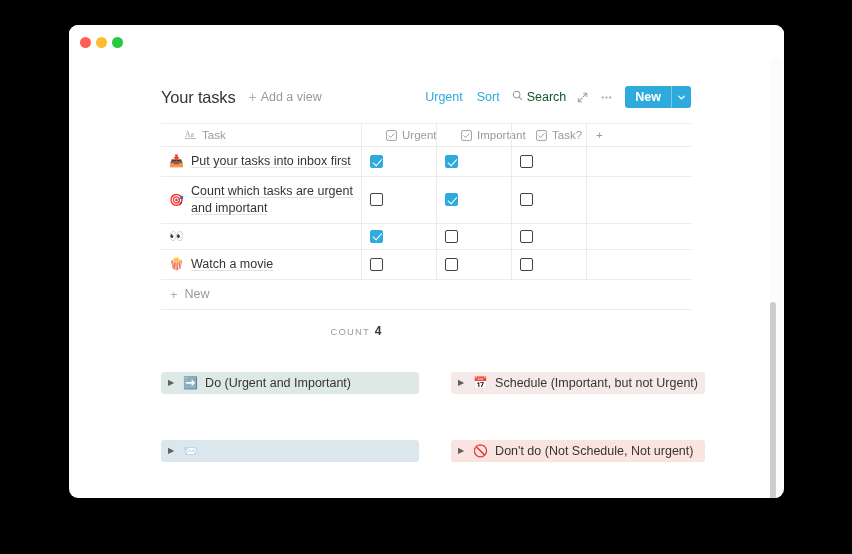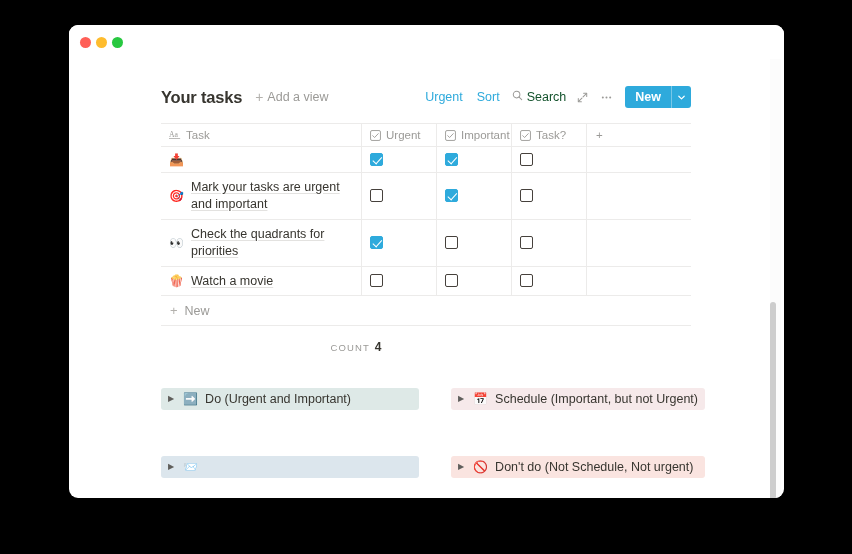--- a/index.html
+++ b/index.html
@@ -51,21 +51,21 @@
 
   
   #view-header {
     display: flex;
     align-items: center;
     height: 34px;
     margin-bottom: 9px;
   }
   #page-title {
     font-size: 16.5px;
-    font-weight: bold;
+    font-weight: normal;
     color: #37352f;
     letter-spacing: -0.2px;
   }
   #add-view {
     display: flex; align-items: center;
     margin-left: 13px;
     color: #9b9a97;
     font-size: 12.5px;
   }
   #add-view .plus { font-size: 14px; margin-right: 4px; color: #b3b1ad; }
@@ -130,21 +130,21 @@
   .cell-check     { width: 75px; display: flex; align-items: center; padding: 6px 8px;
                     border-left: 1px solid #ecebea; text-align: right; }
   .cell-plus      { flex: 1; display: flex; align-items: center; padding: 6px 9px;
                     border-left: 1px solid #ecebea; }
   .hrow .cell-task, .hrow .cell-check, .hrow .cell-plus { padding-top: 5px; padding-bottom: 5px; }
 
   .col-label {
     font-size: 11.5px; color: #9b9a97;
     display: flex; align-items: center; white-space: nowrap;
   }
-  .col-label .col-icon { margin-right: 5px; display: inline-flex; align-items: center; }
+  .col-label .col-icon { margin-right: 5px; display: inline-flex; align-items: center; margin-left: 16px; }
 
   .task-emoji {
     width: 16px; margin-right: 6px;
     font-size: 12px; line-height: 1;
     flex: 0 0 auto;
     text-align: center;
   }
   .task-title {
     font-size: 12.5px; color: #37352f;
     text-decoration: underline;
@@ -334,54 +334,54 @@
           </span>
         </div>
         <div class="cell-plus">
           <span class="col-label">+</span>
         </div>
       </div>
 
       <div class="trow">
         <div class="cell-task">
           <span class="task-emoji">📥</span>
+          <span class="task-title">Put your tasks into inbox first</span>
         </div>
         <div class="cell-check">
           <span class="cbox checked"></span>
         </div>
         <div class="cell-check">
           <span class="cbox checked"></span>
         </div>
         <div class="cell-check">
           <span class="cbox"></span>
         </div>
         <div class="cell-plus"></div>
       </div>
 
       <div class="trow">
         <div class="cell-task">
           <span class="task-emoji">🎯</span>
-          <span class="task-title">Mark your tasks are urgent and important</span>
+          <span class="task-title">Count which tasks are urgent and important</span>
         </div>
         <div class="cell-check">
           <span class="cbox"></span>
         </div>
         <div class="cell-check">
           <span class="cbox checked"></span>
         </div>
         <div class="cell-check">
           <span class="cbox"></span>
         </div>
         <div class="cell-plus"></div>
       </div>
 
       <div class="trow">
         <div class="cell-task">
           <span class="task-emoji">👀</span>
-          <span class="task-title">Check the quadrants for priorities</span>
         </div>
         <div class="cell-check">
           <span class="cbox checked"></span>
         </div>
         <div class="cell-check">
           <span class="cbox"></span>
         </div>
         <div class="cell-check">
           <span class="cbox"></span>
         </div>

